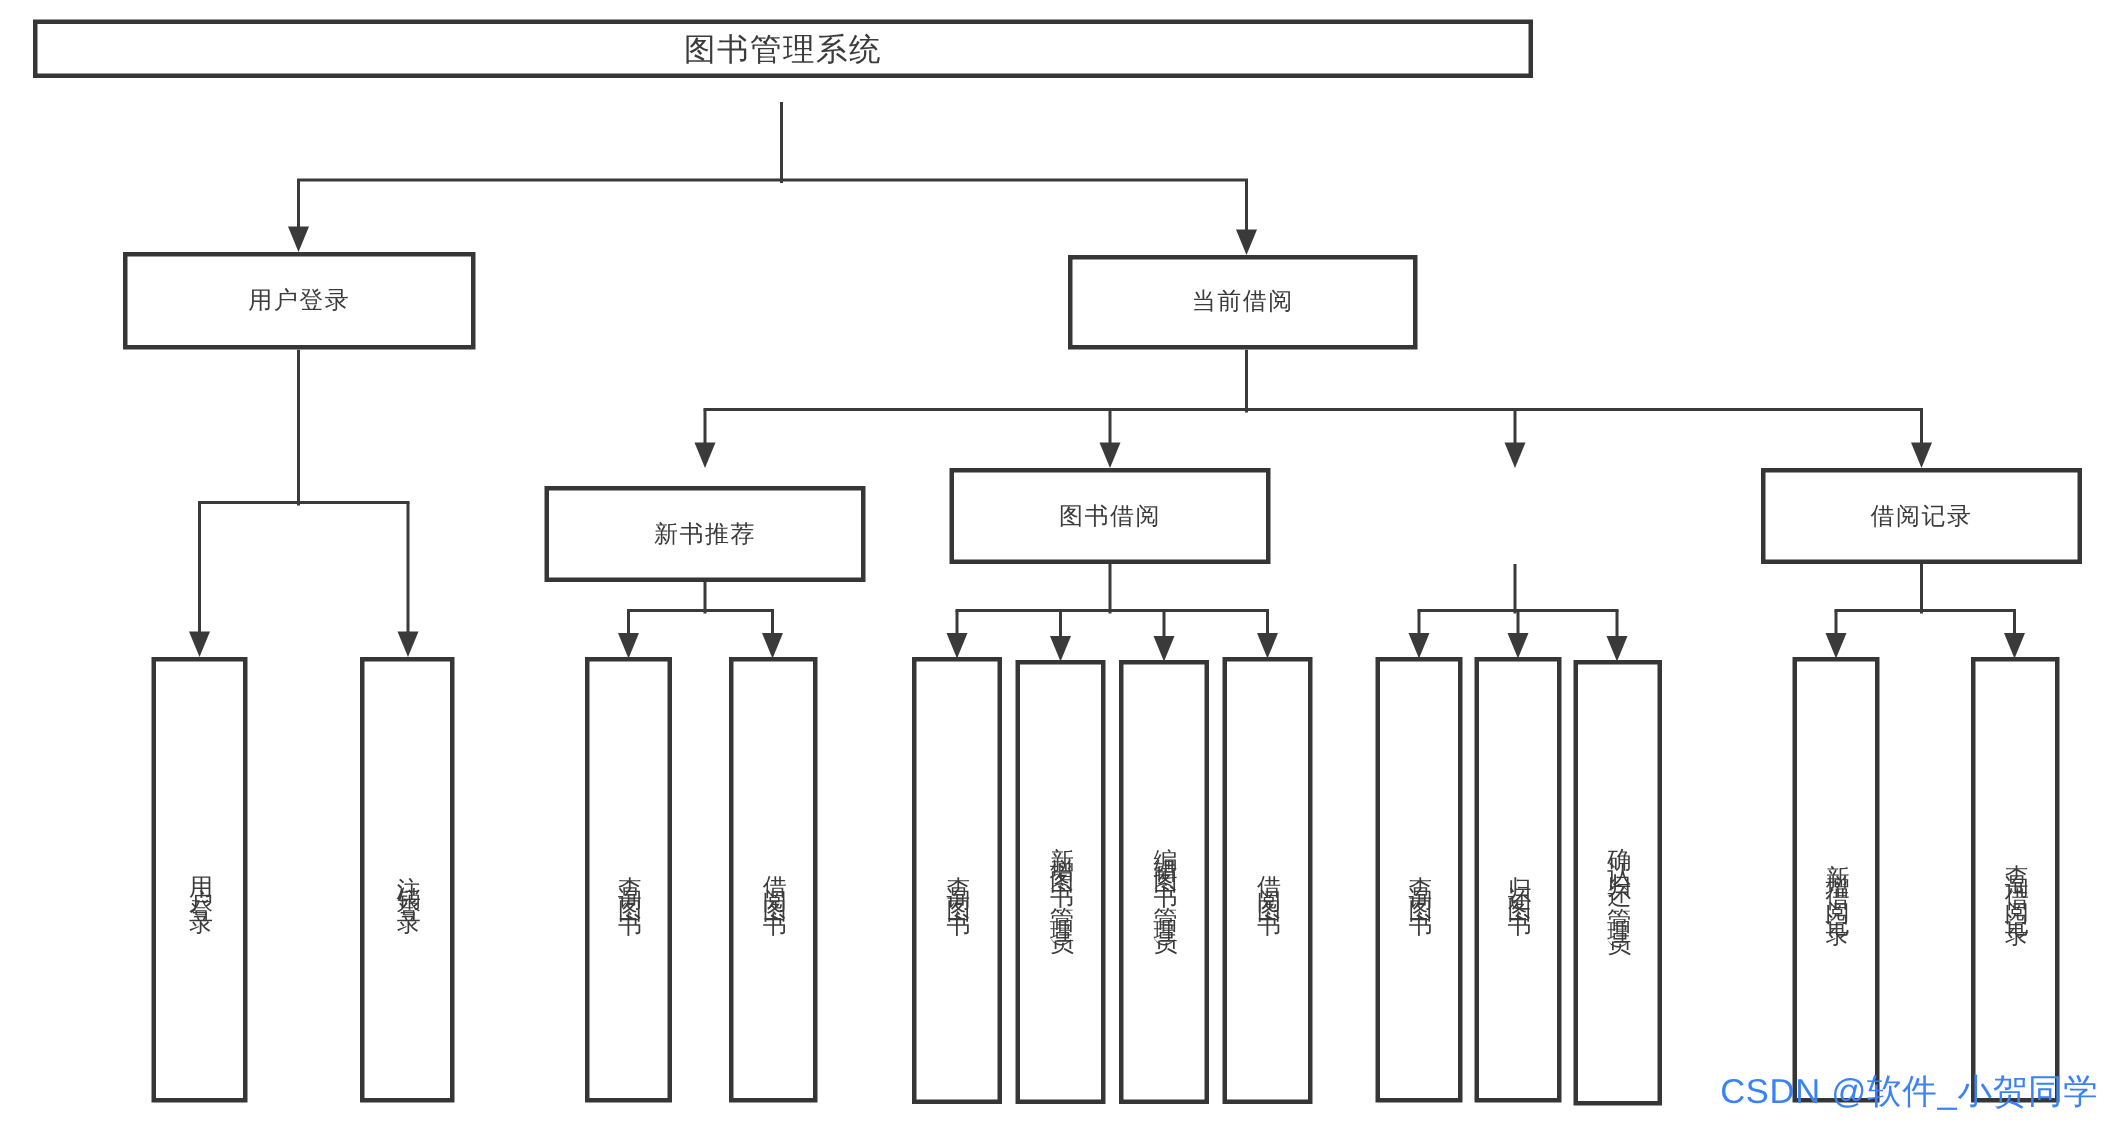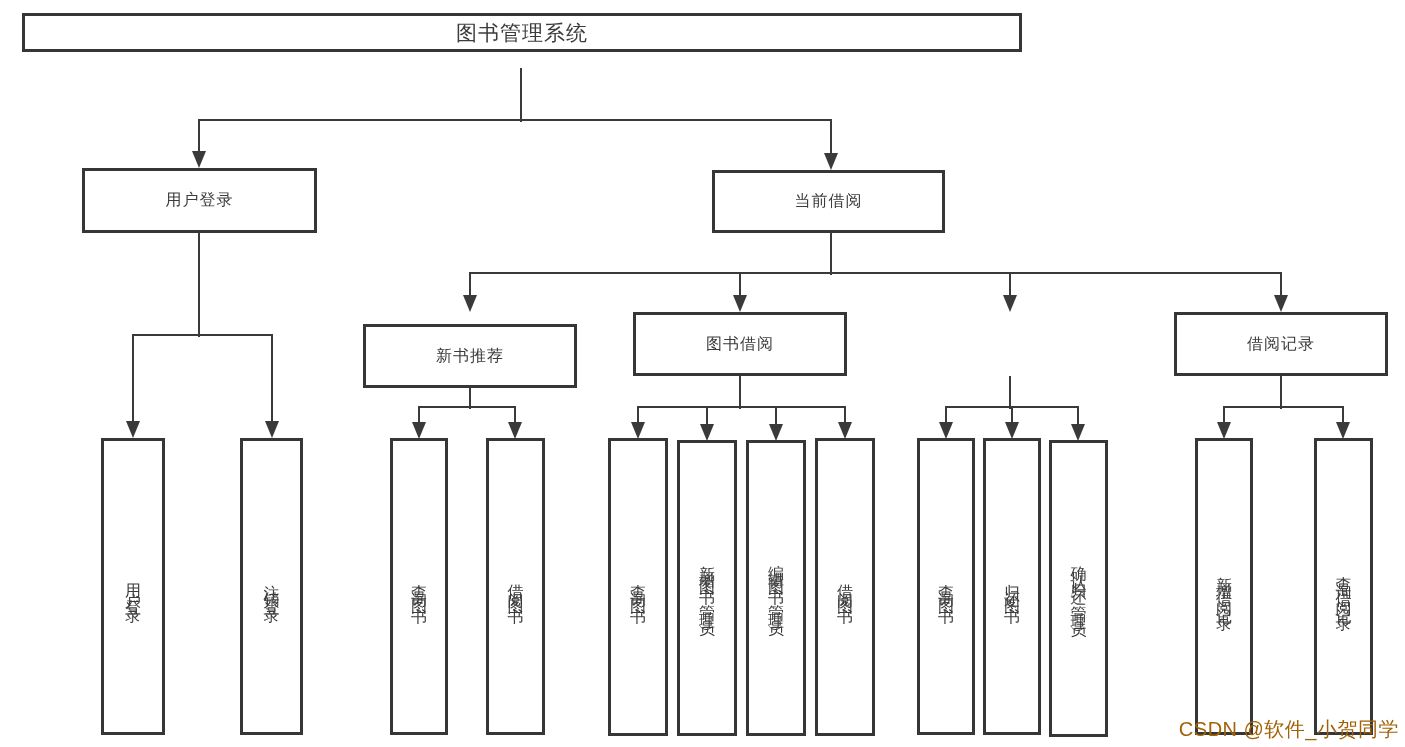--- a/index.html
+++ b/index.html
@@ -49,22 +49,22 @@
     height: 0;
     border-left: 7px solid transparent;
     border-right: 7px solid transparent;
     border-top: 17px solid #3a3a3a;
     z-index: 1;
   }
   #watermark {
     position: absolute;
     right: 6px;
     bottom: 4px;
-    font-size: 20px;
-    color: #a16207;
+    font-size: 23px;
+    color: #3b82f6;
     letter-spacing: 0.5px;
     z-index: 3;
   }
 </style>
 </head>
 <body>
 
 <div id="stage">
   <div id="watermark">CSDN @软件_小贺同学</div>
 <div class="node" style="left: 22px; top: 13px; width: 1000px; height: 39px; align-items: center;">

